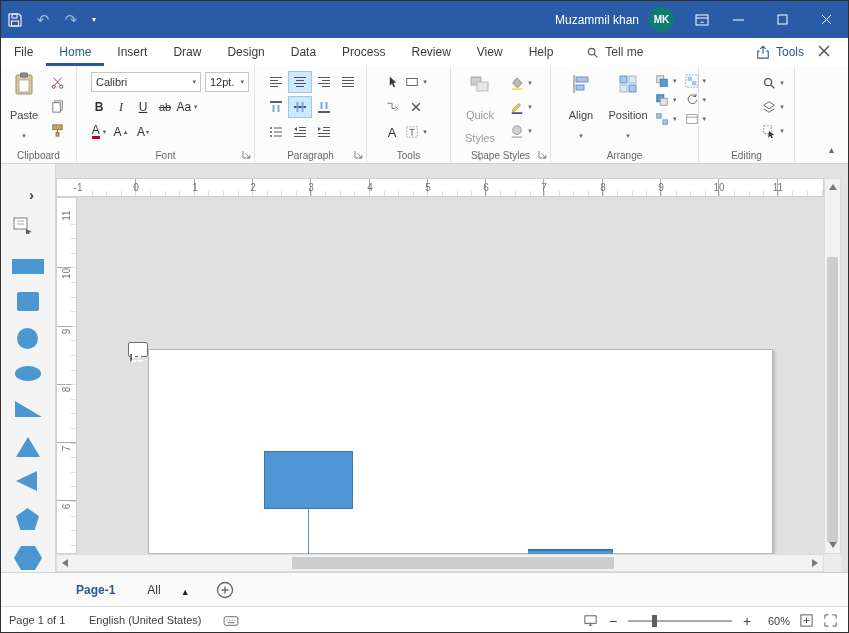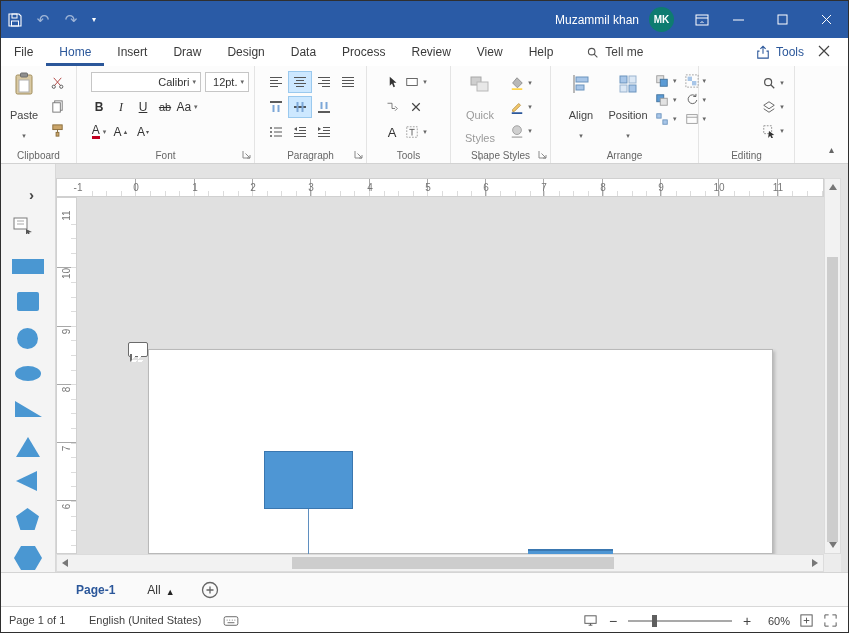--- a/index.html
+++ b/index.html
@@ -42,21 +42,21 @@
 .launcher svg{width:9px;height:9px}
 .bigbtn{position:absolute;top:4px;display:flex;flex-direction:column;align-items:center;gap:11px}
 .bb-ic{height:28px;display:flex;align-items:center;justify-content:center}
 .bb-lb{font-size:11px;color:#444;line-height:12px;white-space:nowrap}
 .bb-ch{font-size:7px;color:#666;line-height:8px}
 .gray .bb-lb,.gray .bb-ch{color:#9a9a9a}
 .smcol{position:absolute;display:flex;flex-direction:column;gap:3px}
 .smbtn{width:24px;height:21px;display:flex;align-items:center;justify-content:center}
 .smbtn svg{width:15px;height:15px}
 .combo{position:absolute;height:20px;background:#fff;border:1px solid #c6c6c6;display:flex;
-  align-items:center;font-size:11px;color:#333;padding:0 4px;justify-content:flex-end}
+  align-items:center;font-size:11px;color:#333;padding:0 4px;justify-content:space-between}
 .dd{font-size:7px;color:#666;margin-left:3px}
 .frow{position:absolute;display:flex;gap:2px;align-items:center}
 .fbtn{width:20px;height:20px;display:flex;align-items:center;justify-content:center;font-size:12px;color:#333}
 .b{font-weight:bold}.i{font-style:italic;font-family:"Liberation Serif",serif}.u{text-decoration:underline}
 .strike{text-decoration:line-through;font-size:11px}
 .fontcolor{border-bottom:3px solid #c00020;line-height:11px;height:14px}
 .tinytri{font-size:6px;color:#555;margin-left:1px;line-height:6px}
 .pbtn{width:22px;height:20px;display:flex;align-items:center;justify-content:center}
 .pbtn svg{width:14px;height:12px}
 .pbtn.active{background:#cde8ff;outline:1px solid #9ac9ee}
@@ -119,21 +119,21 @@
 .cp-avatar svg{width:15px;height:15px}
 .cp-text{position:absolute;left:48px;top:63px;font-size:12px;color:#444}
 .cp-reply{position:absolute;left:34px;top:96px;width:259px;height:19px;background:#f1f1f1;
   border:1px solid #c9c9c9;font-size:11px;padding:0 5px;font-family:"Liberation Sans",sans-serif}
 .cp-reply::placeholder{color:#7d7d7d}
 
 
 .pagetabs{position:absolute;left:0;top:571px;width:100%;height:34px;background:#fafafa;
   border-top:1px solid #d4d4d4;display:flex;align-items:center;font-size:12px}
 .pt-page{margin-left:75px;color:#2b579a;font-weight:bold}
-.pt-all{margin-left:32px;color:#333;display:flex;align-items:flex-end;gap:5px}
+.pt-all{margin-left:32px;color:#333;display:flex;align-items:flex-end;gap:20px}
 .pt-tri{font-size:9px;color:#222}
 .pt-add{margin-left:26px;width:18px;height:18px}
 .pt-add svg{width:18px;height:18px}
 
 
 .statusbar{position:absolute;left:0;top:605px;width:100%;height:28px;background:#fff;
   border-top:1px solid #d8d8d8;font-size:11px;color:#3f3f3f}
 .sb-item{position:absolute;top:7px}
 .sb-right{position:absolute;right:10px;top:0;height:100%;display:flex;align-items:center;gap:9px}
 .sb-right svg{width:15px;height:15px}

